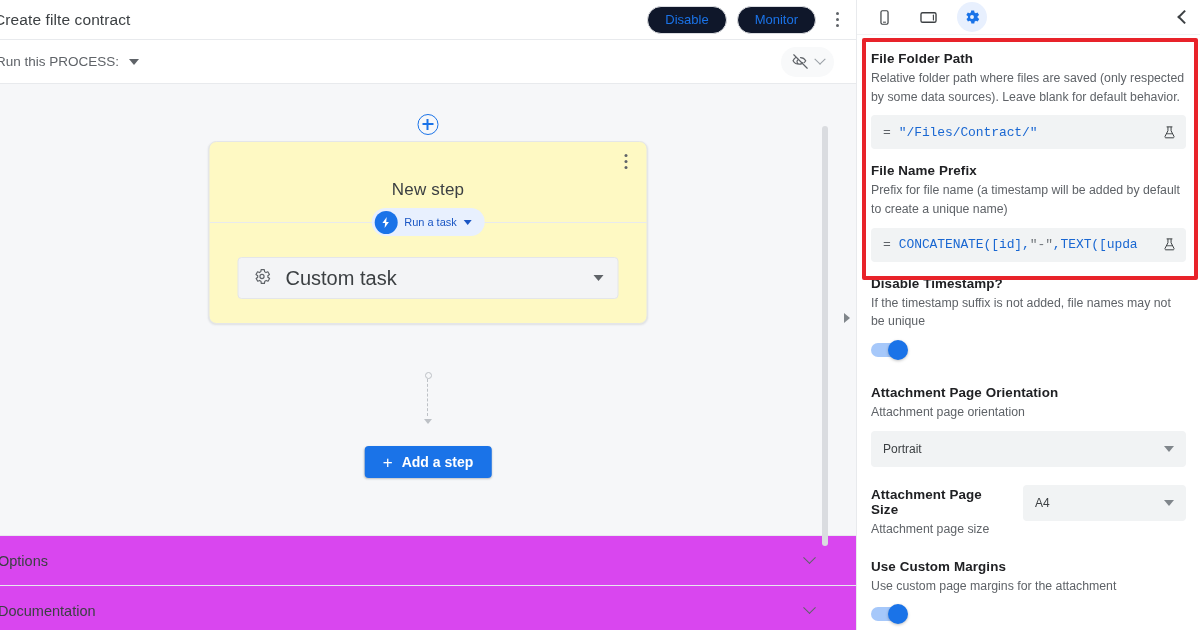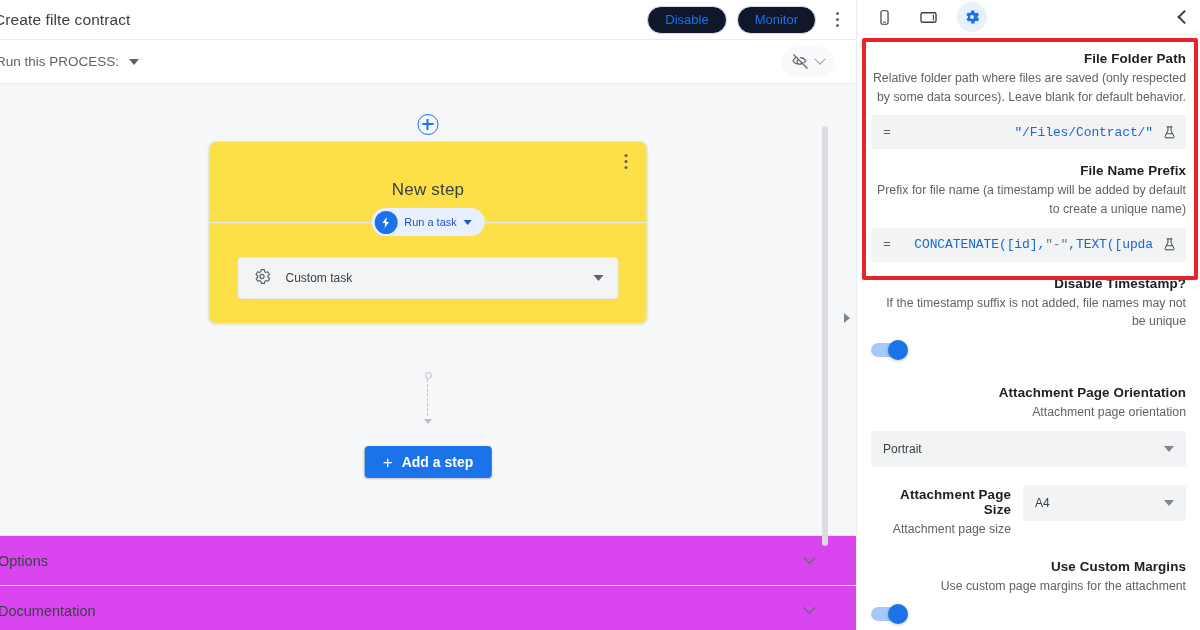--- a/index.html
+++ b/index.html
@@ -70,21 +70,21 @@
     border: 1.8px solid #1a73e8; cursor: pointer;
   }
   .plus-circle:before, .plus-circle:after {
     content: ""; position: absolute; background: #1a73e8;
   }
   .plus-circle:before { left: 4px; right: 4px; top: 8.2px; height: 1.8px; }
   .plus-circle:after  { top: 4px; bottom: 4px; left: 8.2px; width: 1.8px; }
 
   .step-card {
     position: absolute; left: 50%; transform: translateX(-50%); top: 57px;
-    width: 439px; background: #fde047; border: 1px solid #e4e6e9; border-radius: 8px;
+    width: 439px; background: #fef9c3; border: 1px solid #e4e6e9; border-radius: 8px;
     box-shadow: 0 1px 2px rgba(60,64,67,.12);
   }
   .step-kebab { position: absolute; right: 10px; top: 8px; width: 22px; height: 22px;
     display: flex; flex-direction: column; align-items: center; justify-content: center; gap: 3px; cursor: pointer; }
   .step-kebab i { width: 3px; height: 3px; border-radius: 50%; background: #5f6368; display: block; }
   .step-title { text-align: center; font-size: 17px; color: #3c4043; padding: 38px 0 0; letter-spacing: .2px; }
 
   .divider-row { position: relative; margin-top: 22px; height: 1px; background: #e8eaed; }
   .chip-wrap { position: absolute; left: 50%; transform: translate(-50%, -50%); top: 0; }
   .task-chip {
@@ -99,21 +99,21 @@
   .chip-caret {
     width: 0; height: 0; border-left: 4.5px solid transparent; border-right: 4.5px solid transparent;
     border-top: 5.5px solid #1a56c4;
   }
 
   .task-select {
     margin: 34px 28px 24px; height: 42px; background: #f3f4f6;
     border: 1px solid #e4e6e9; border-radius: 4px;
     display: flex; align-items: center; padding: 0 14px; gap: 14px; cursor: pointer;
   }
-  .task-select-label { font-size: 12px; color: #3c4043; }
+  .task-select-label { font-size: 20px; color: #3c4043; }
   .sel-caret {
     margin-left: auto; width: 0; height: 0;
     border-left: 5px solid transparent; border-right: 5px solid transparent; border-top: 6px solid #5f6368;
   }
 
   .connector { position: absolute; left: 50%; transform: translateX(-50%); top: 288px; width: 14px; height: 52px; }
   .conn-dot-top { position: absolute; left: 3.5px; top: 0; width: 7px; height: 7px;
     border-radius: 50%; border: 1.4px solid #bdc1c6; background: #f6f7f9; }
   .conn-line { position: absolute; left: 6.4px; top: 7px; width: 0; height: 37px;
     border-left: 1.4px dashed #bdc1c6; }
@@ -150,21 +150,21 @@
   .rp-head { height: 35px; display: flex; align-items: center; gap: 14px; padding-left: 12px;
              border-bottom: 1px solid #f1f3f4; }
   .rp-tab { width: 30px; height: 30px; border-radius: 50%; display: flex; align-items: center;
             justify-content: center; cursor: pointer; }
   .rp-tab.active { background: #e8f0fe; }
   .rp-collapse { margin-left: auto; width: 34px; height: 34px; border-radius: 4px;
                  display: flex; align-items: center; justify-content: center; cursor: pointer; }
   .chev-left { width: 10px; height: 10px; border-left: 2px solid #3c4043; border-bottom: 2px solid #3c4043;
                transform: rotate(45deg) translate(1px,-1px); }
 
-  .rp-body { position: relative; padding: 16px 14px 0 14px; text-align: right; }
+  .rp-body { position: relative; padding: 16px 14px 0 14px; }
   .field { margin-bottom: 14px; }
   .f-title { font-size: 13.4px; color: #202124; font-weight: bold; letter-spacing: .1px; margin-bottom: 3px; }
   .f-desc { font-size: 12.3px; color: #5f6368; line-height: 1.52; margin-bottom: 9px; }
   .formula {
     background: #f1f3f4; border-radius: 4px; height: 34px;
     display: flex; align-items: center; padding: 0 8px 0 12px; gap: 8px; overflow: hidden; cursor: text;
   }
   .eq { font-family: "Liberation Mono", monospace; font-size: 13px; color: #5f6368; flex: none; }
   .formula-text {
     font-family: "Liberation Mono", monospace; font-size: 13px; color: #1967d2;

